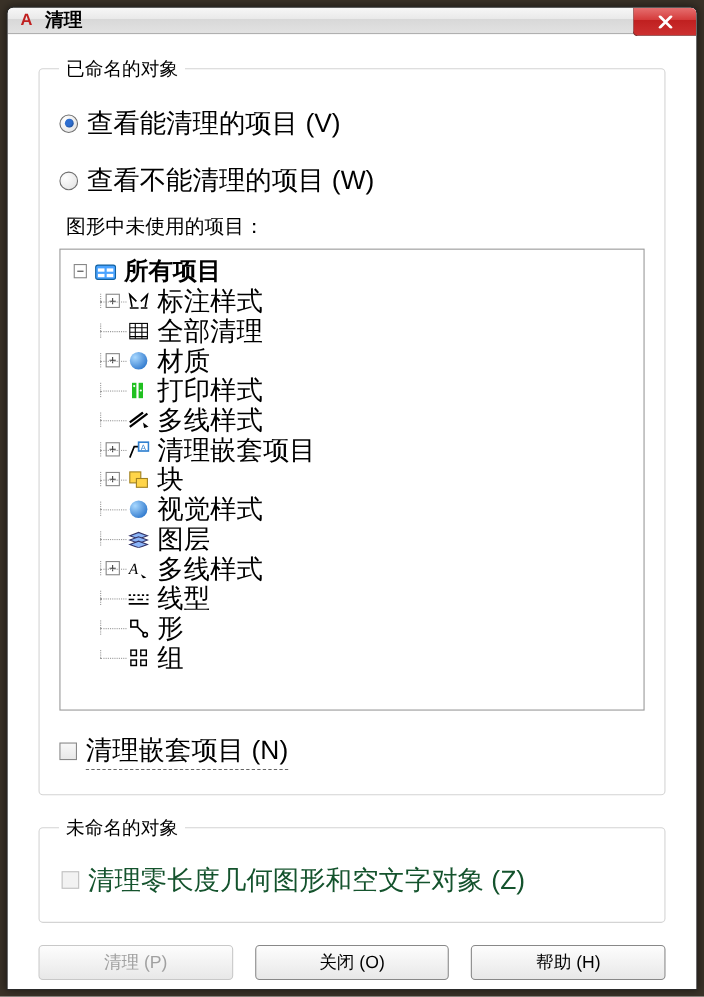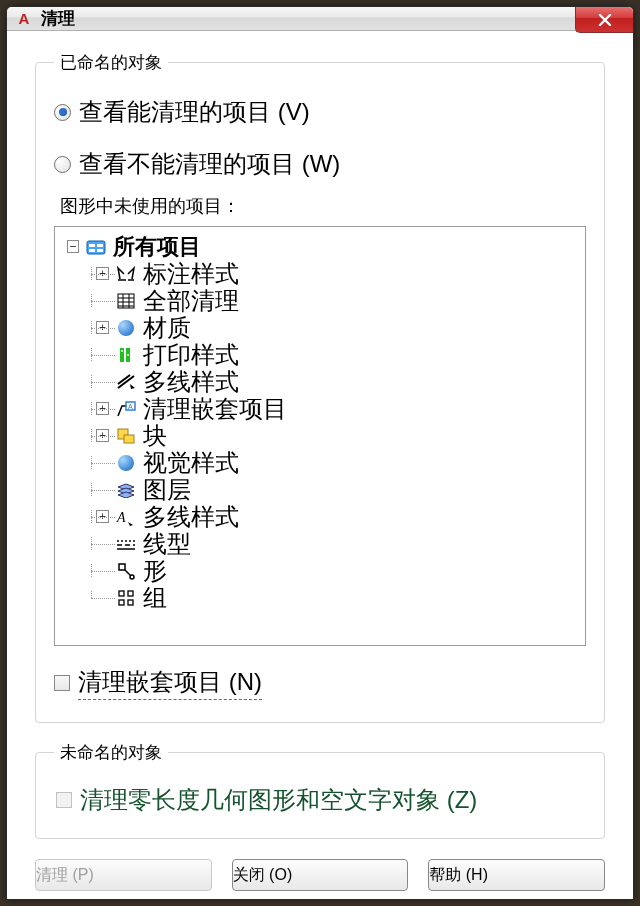--- a/index.html
+++ b/index.html
@@ -111,21 +111,21 @@
       display: flex; justify-content: space-between;
       padding: 2px 0 4px 0;
       gap: 20px;
     }
     .btn {
       flex: 1;
       height: 32px;
       border: 1px solid #888; border-radius: 4px;
       background: linear-gradient(to bottom, #fdfdfd, #e8e8e8);
       font-size: 16px; color: #000;
-      display: flex; align-items: center; justify-content: flex-start;
+      display: flex; align-items: center; justify-content: center;
       cursor: pointer;
     }
     .btn.disabled { color: #a0a0a0; border-color: #c8c8c8; cursor: default; }
     .tree-row {
       display:flex; align-items:center; height:27px; padding-left:4px;
     }
     .c0 { width:18px; display:inline-flex; justify-content:center; }
     .c1 { width:30px; display:inline-flex; justify-content:flex-end; align-items:center; position:relative; }
     .c1::before {
       content:""; position:absolute; left:6px; top:0; bottom:0;

